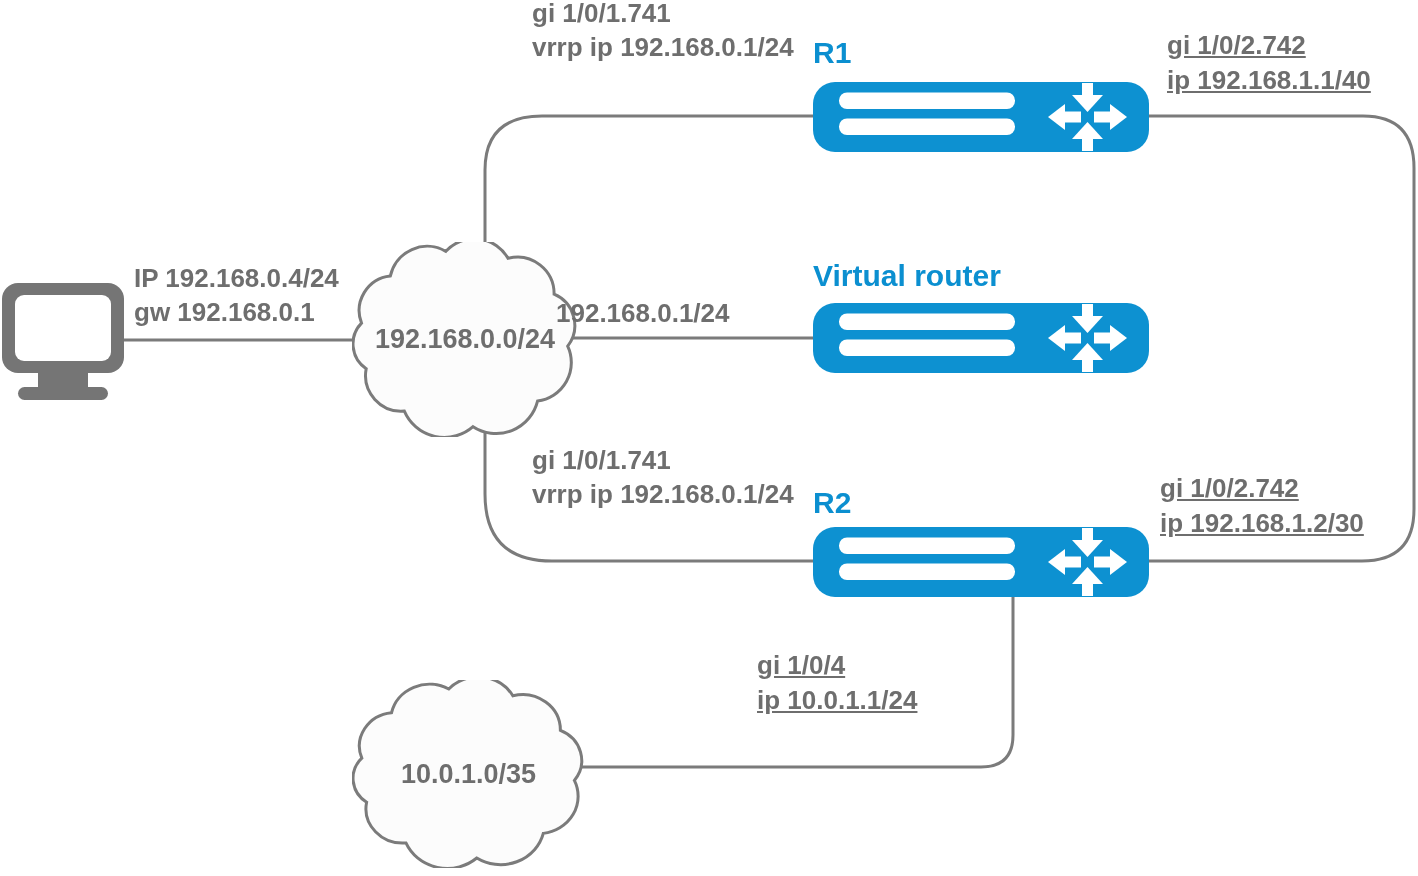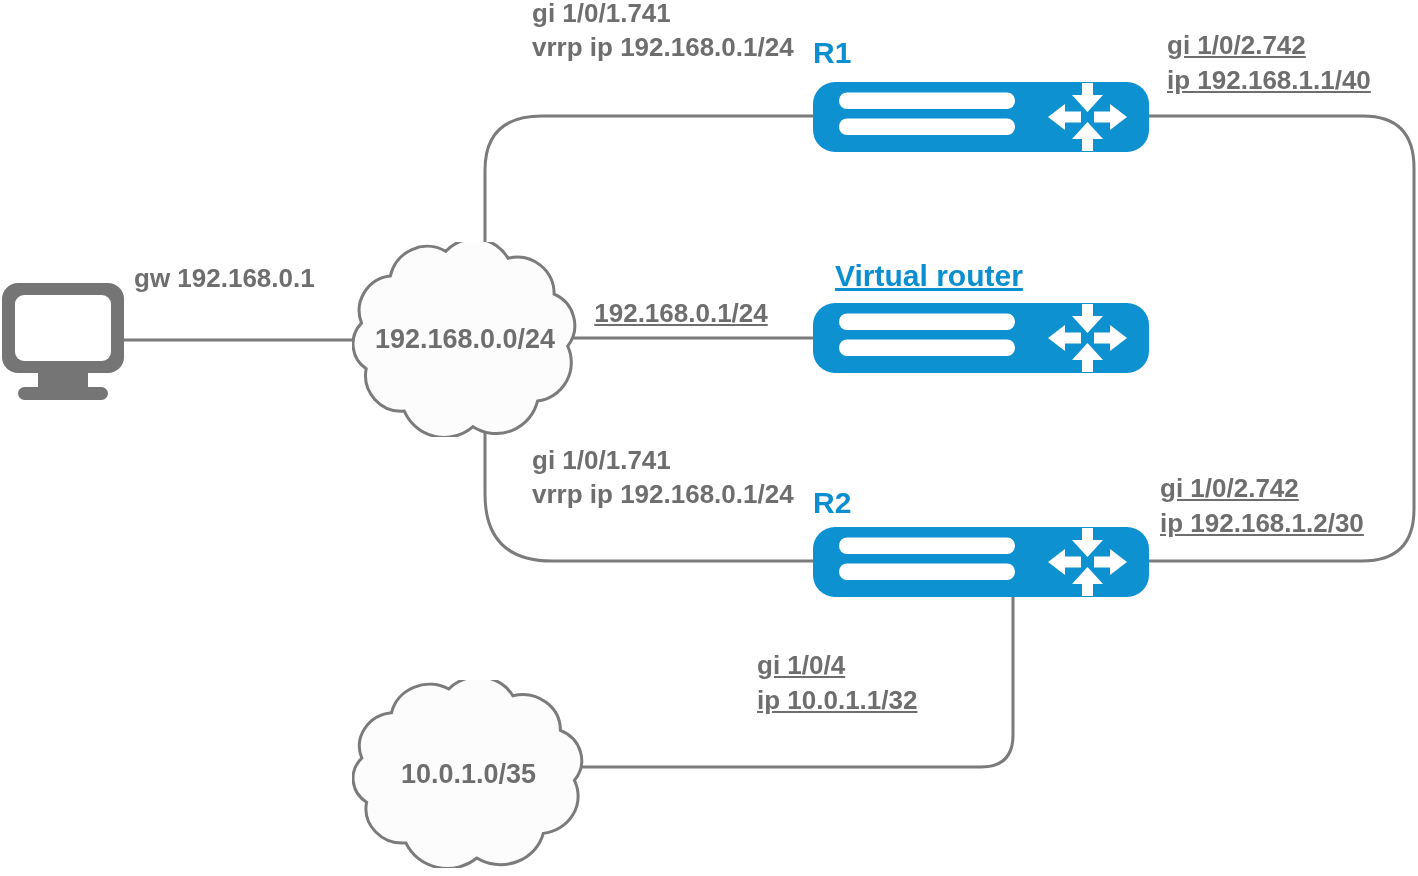--- a/index.html
+++ b/index.html
@@ -16,21 +16,21 @@
     font-family:"Liberation Sans",sans-serif;overflow:hidden;
   }
   svg{display:block;}
   .lines-layer{position:absolute;left:0;top:0;z-index:0;}
   .shape{position:absolute;z-index:1;}
   .label{
     position:absolute;z-index:2;font-weight:bold;font-size:26px;
     color:var(--text);line-height:34px;white-space:nowrap;
   }
   .label.lh35{line-height:35px;text-decoration:underline;}
-  .label.right{text-align:center;text-decoration:underline;}
+  .label.right{text-align:left;}
   .title{
     position:absolute;z-index:2;font-weight:bold;font-size:30px;line-height:38px;
     color:var(--title-blue);width:336px;white-space:nowrap;
   }
   .cloud-wrap{
     position:absolute;z-index:1;display:flex;align-items:center;justify-content:center;
   }
   .cloud-wrap > svg{position:absolute;left:0;top:0;}
   .cloud-label{
     position:relative;z-index:2;font-weight:bold;font-size:27px;color:var(--text);white-space:nowrap;
@@ -117,24 +117,25 @@
     <rect x="269" y="56" width="11" height="13"></rect>
       <polygon points="259,57 290,57 274.5,40"></polygon>
     <rect x="251" y="29.5" width="17" height="11"></rect>
       <polygon points="252,22 252,48 235,35"></polygon>
     <rect x="281" y="29.5" width="17" height="11"></rect>
       <polygon points="297,22 297,48 314,35"></polygon>
   </g>
 </svg>
 
 <div class="title" style="left:813px;top:34px;">R1</div>
-<div class="title" style="left:835px;top:257px;text-decoration:underline;">Virtual router</div>
+<div class="title" style="left:813px;top:257px;">Virtual router</div>
 <div class="title" style="left:813px;top:484px;">R2</div>
 
 <div class="label" style="left:134px;top:261px;">
+  <div>IP 192.168.0.4/24</div>
   <div>gw 192.168.0.1</div>
 </div>
 
 <div class="label" style="left:532px;top:-4px;">
   <div>gi 1/0/1.741</div>
   <div>vrrp ip 192.168.0.1/24</div>
 </div>
 
 <div class="label lh35" style="left:1167px;top:28px;">
   <div>gi 1/0/2.742</div>
@@ -150,14 +151,14 @@
   <div>vrrp ip 192.168.0.1/24</div>
 </div>
 
 <div class="label lh35" style="left:1160px;top:471px;">
   <div>gi 1/0/2.742</div>
   <div>ip 192.168.1.2/30</div>
 </div>
 
 <div class="label lh35" style="left:757px;top:648px;">
   <div>gi 1/0/4</div>
-  <div>ip 10.0.1.1/32</div>
+  <div>ip 10.0.1.1/24</div>
 </div>
 
 </body></html>

